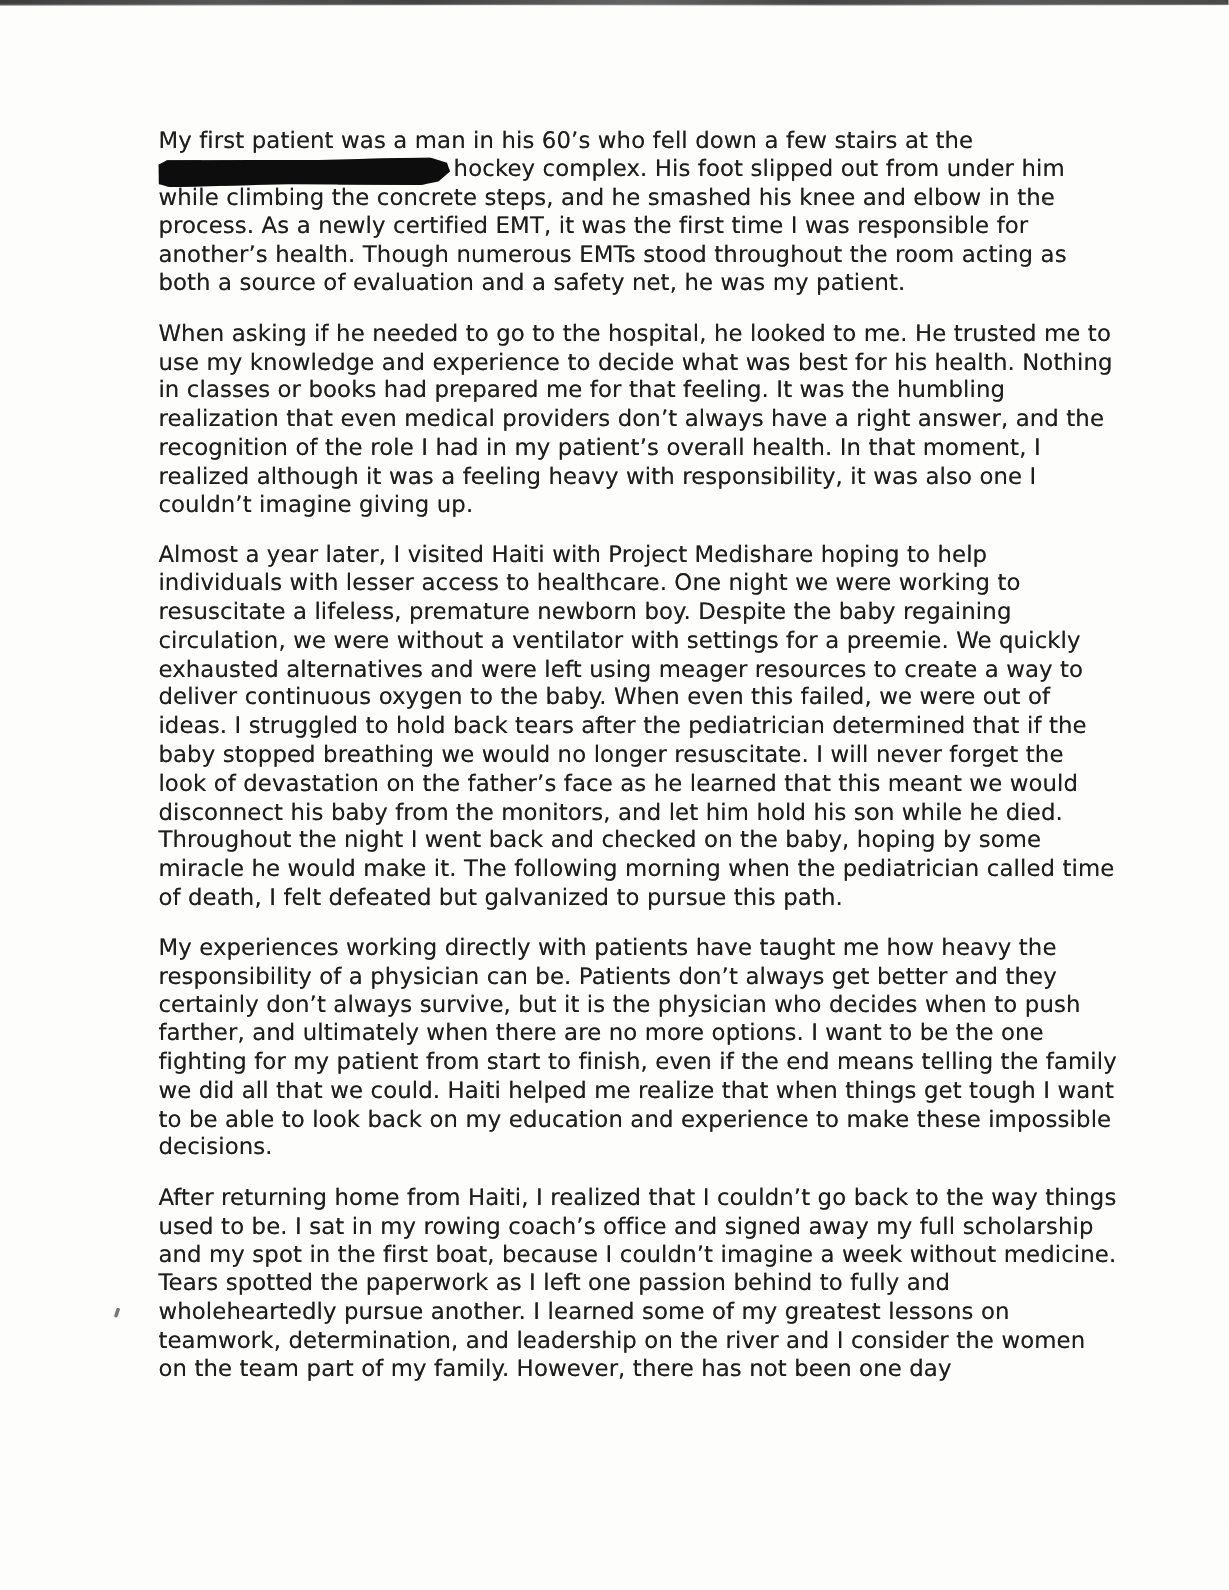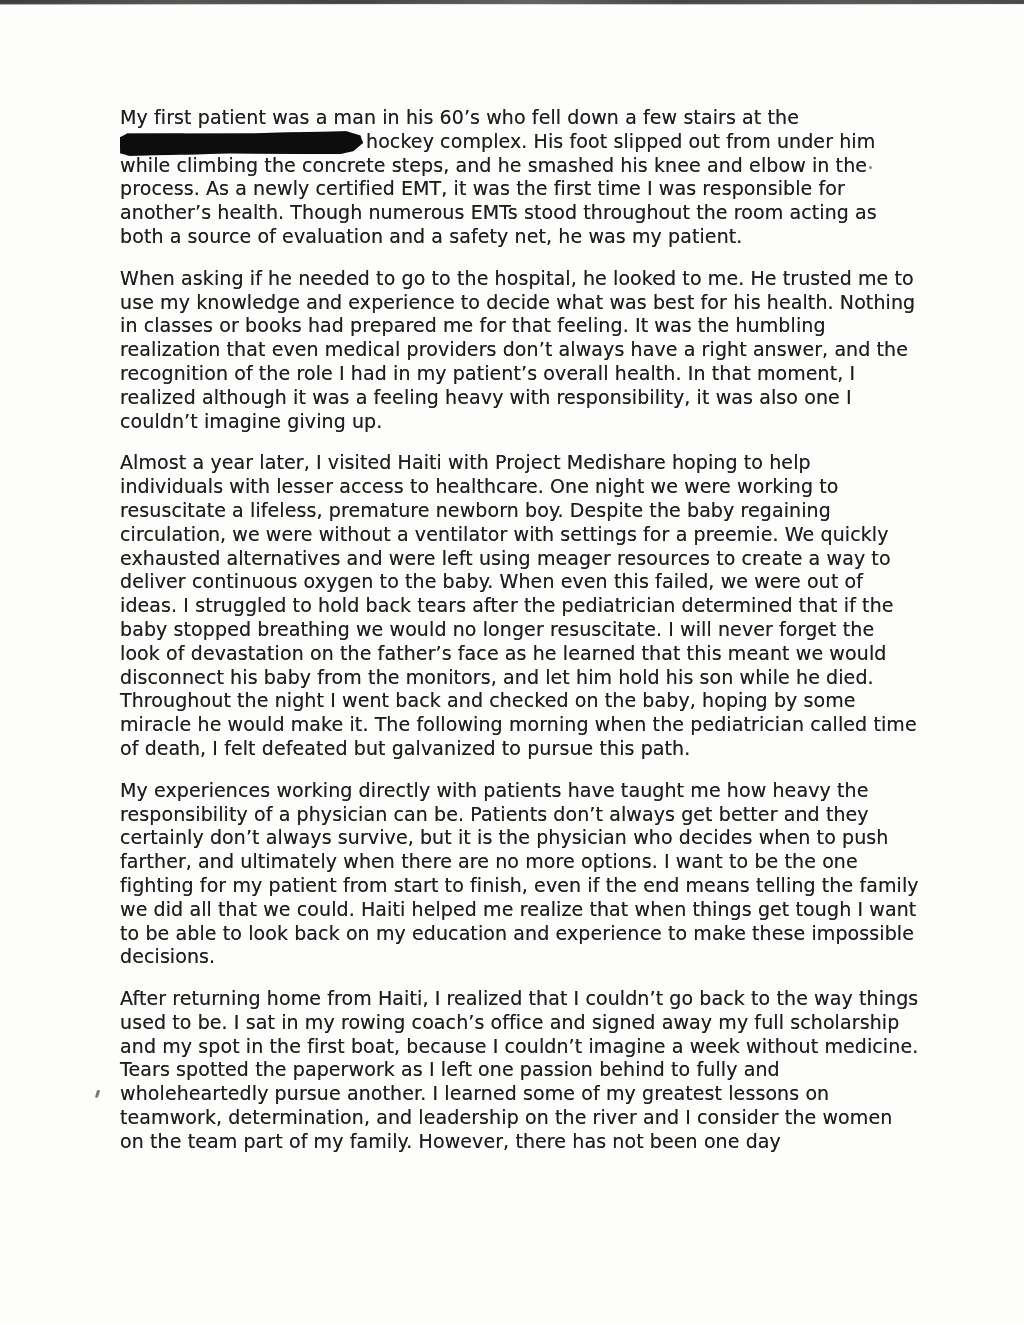--- a/index.html
+++ b/index.html
@@ -33,21 +33,21 @@
     top: 3px;
     left: 0;
     width: 100%;
     height: 2px;
     background: linear-gradient(90deg,
       rgba(60,60,60,0.5) 0%, rgba(120,120,120,0.15) 40%,
       rgba(70,70,70,0.4) 70%, rgba(130,130,130,0.1) 100%);
   }
   .content {
     position: absolute;
-    left: 120px;
+    left: 132px;
     top: 106px;
     width: 800px;
     color: #1e1e1e;
     font-size: 19px;
     line-height: 23.8px;
     text-shadow: 0 0 0.5px rgba(10,10,10,0.6);
     letter-spacing: 0.1px;
   }
   .para {
     margin: 0 0 18px 0;

